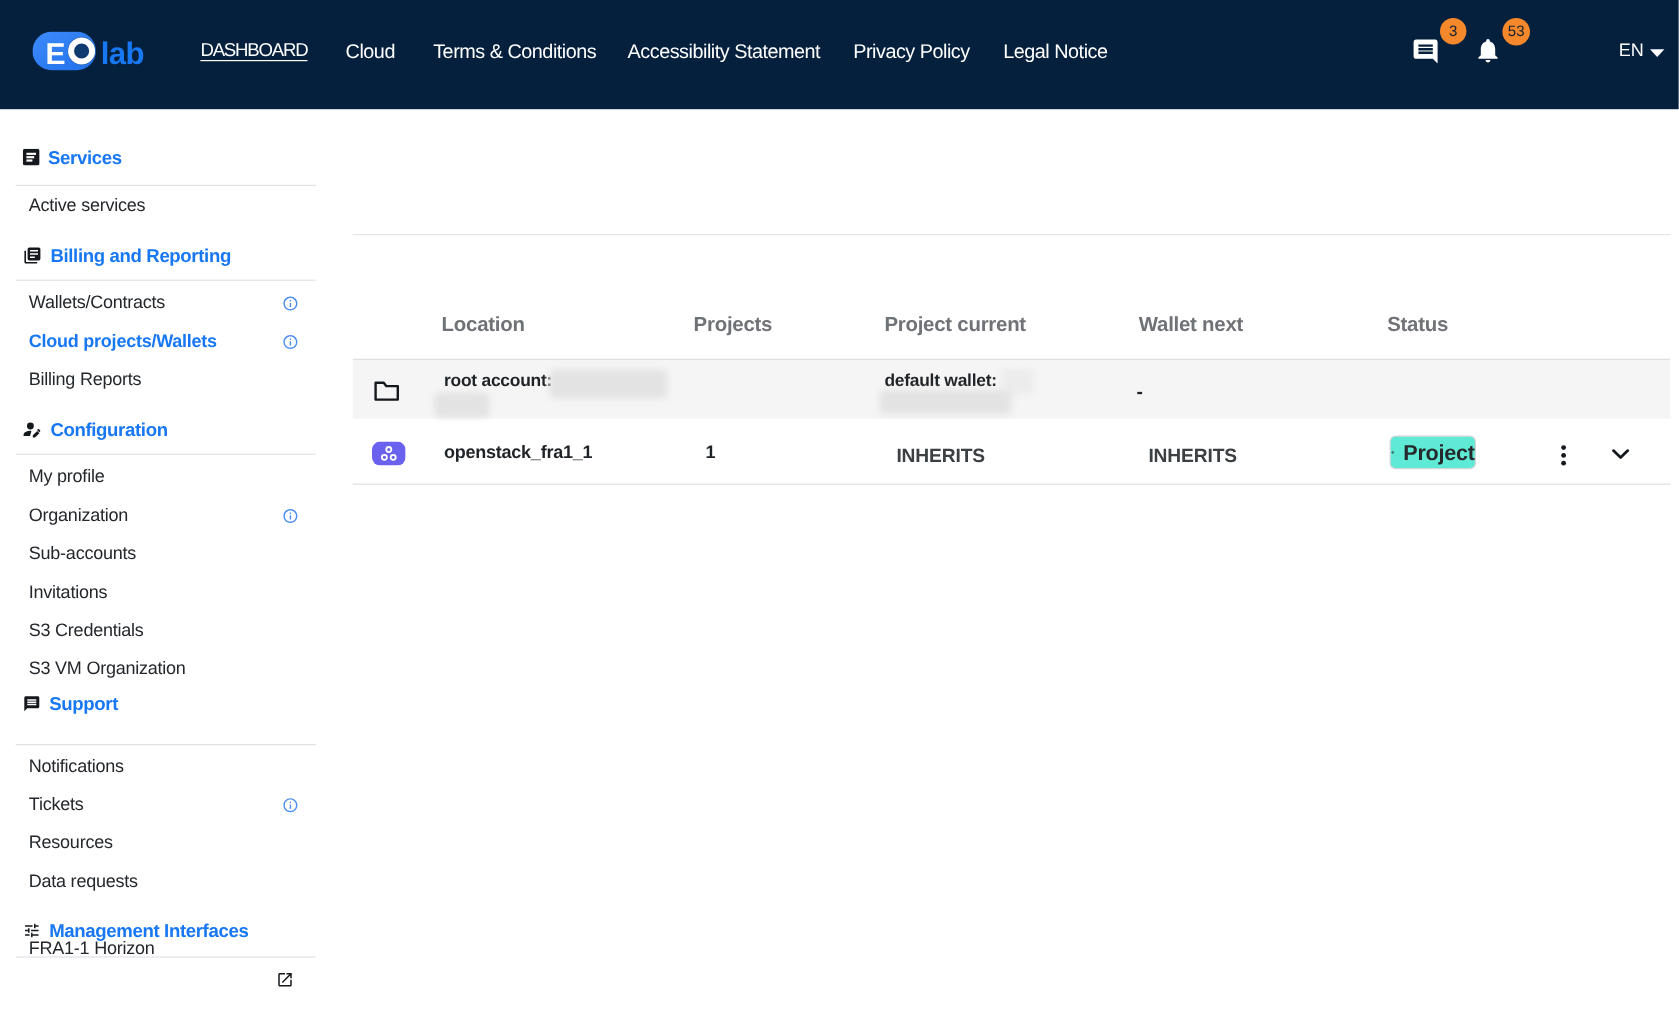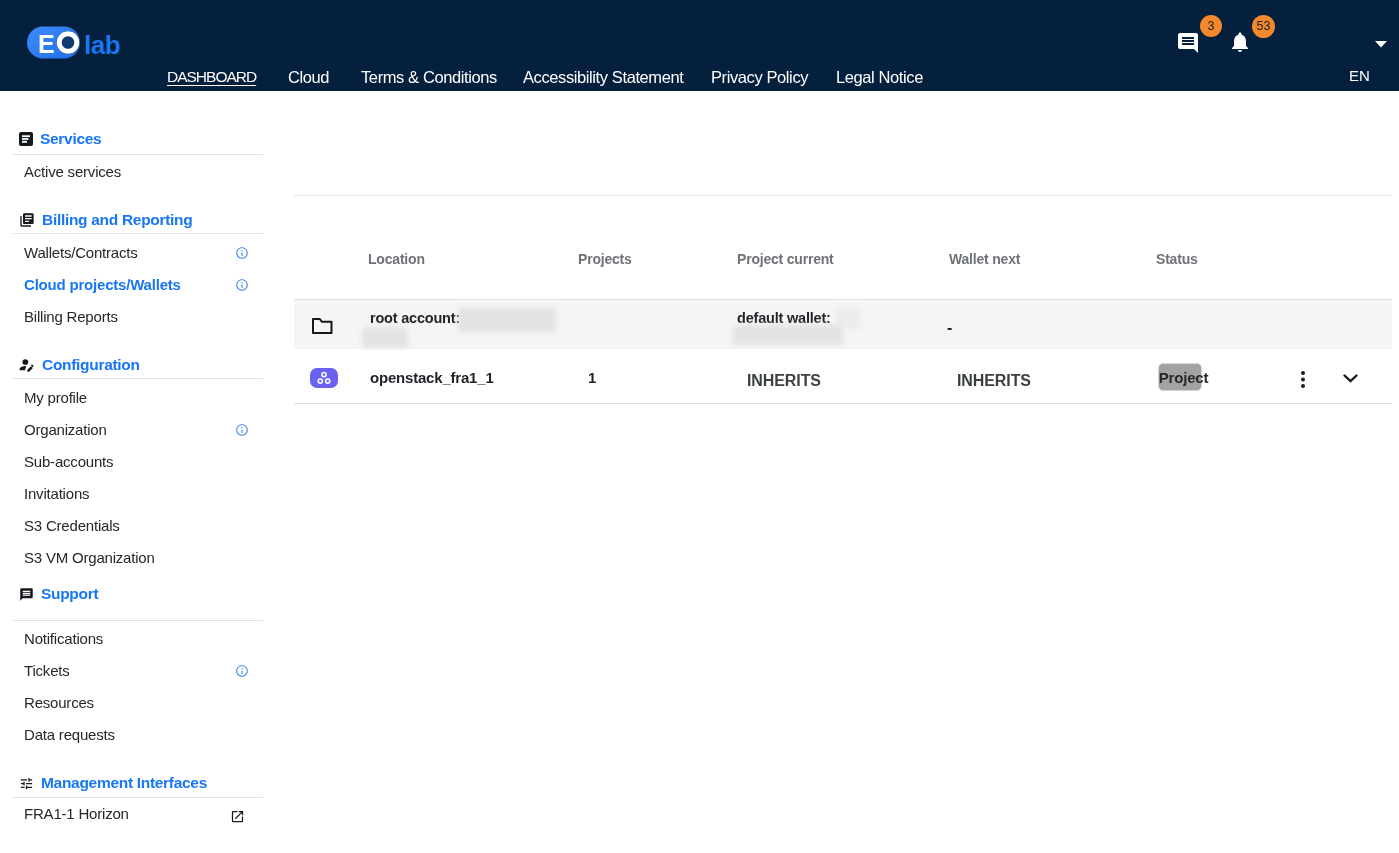--- a/index.html
+++ b/index.html
@@ -2,51 +2,51 @@
 <html><head>
 <meta charset="utf-8">
 <style>
 * { margin:0; padding:0; box-sizing:border-box; }
 html,body { width:1399px; height:853px; background:#fff; font-family:"Liberation Sans", sans-serif; overflow:hidden; -webkit-font-smoothing:antialiased; }
 #page { position:relative; width:1399px; height:853px; opacity:0.999; }
 
 
 .topbar { position:absolute; left:0; top:0; width:1399px; height:91px; background:#05203d; opacity:0.999; }
 .logo { position:absolute; left:27px; top:26px; }
-.nav a { position:absolute; top:0; height:91px; line-height:86px; color:#fff; text-decoration:none; font-size:16.5px; letter-spacing:-0.4px; white-space:nowrap;margin-top:34px; }
+.nav a { position:absolute; top:0; height:91px; line-height:86px; color:#fff; text-decoration:none; font-size:16.5px; letter-spacing:-0.4px; white-space:nowrap; }
 .nav .dash { text-decoration:underline; text-underline-offset:3px; font-size:15.5px; letter-spacing:-1px; }
 .badge { position:absolute; background:#f5882b; color:#102030; border-radius:50%; text-align:center; font-size:12.5px; font-weight:400; }
 .b3 { left:1200px; top:15px; width:22px; height:22px; line-height:22px; }
 .b53 { left:1252px; top:15px; width:23px; height:23px; line-height:23px; }
 .logout { position:absolute; left:1268px; top:0; height:91px; line-height:86px; color:#fff; font-size:15px; letter-spacing:-0.2px; }
-.lang { position:absolute; left:1349px; top:0; height:91px; line-height:86px; color:#fff; font-size:15px;margin-top:33px; }
+.lang { position:absolute; left:1349px; top:0; height:91px; line-height:86px; color:#fff; font-size:15px; }
 
 
 .side { position:absolute; left:0; top:91px; width:280px; }
-.shead { position:absolute; left:19px; height:30px; display:flex; align-items:center; color:#1877f2; font-weight:700; font-size:15.5px; letter-spacing:-0.3px; }
+.shead { position:absolute; left:19px; height:30px; display:flex; color:#1877f2; font-weight:700; font-size:15.5px; letter-spacing:-0.3px; }
 .shead svg { margin-right:7px; }
 .sdiv { position:absolute; left:13px; width:250px; height:1px; background:#e0e2e6; }
 .sitem { position:absolute; left:24px; height:32px; line-height:32px; color:#24282c; font-size:15px; letter-spacing:-0.2px; }
 .sitem.active { color:#1877f2; font-weight:700; }
 .iinfo { position:absolute; left:235px; }
 .iext { position:absolute; left:230px; }
 
 
 h1 { position:absolute; left:294px; top:122px; font-size:45px; font-weight:400; color:#1c1e21; letter-spacing:-2px; }
 .addbtn { position:absolute; left:1192px; top:133px; width:200px; height:29px; background:#1877f2; border-radius:4px; color:#fff; font-size:14px; display:flex; align-items:center; justify-content:center; }
 .addbtn svg { margin-right:9px; }
 .hdiv { position:absolute; left:294px; top:195px; width:1098px; height:1px; background:#e4e6e9; }
 
-.th { position:absolute; top:249px; height:20px; line-height:20px; color:#6f7277; font-weight:700; font-size:14px; letter-spacing:-0.2px; }
+.th { position:absolute; top:261px; height:20px; line-height:20px; color:#6f7277; font-weight:700; font-size:17px; letter-spacing:-0.2px; }
 .row1 { position:absolute; left:294px; top:299px; width:1098px; height:50px; background:#f5f5f5; border-top:1px solid #e0e0e0; }
 .row2 { position:absolute; left:294px; top:349px; width:1098px; height:55px; background:#fff; border-bottom:1px solid #e0e0e0; }
 .cellb { font-weight:700; font-size:14.5px; color:#1f2327; letter-spacing:-0.2px; white-space:nowrap; }
 .blob { position:absolute; background:#e3e3e3; border-radius:4px; filter:blur(2.5px); }
 .inherits { position:absolute; top:372px; font-size:16px; font-weight:700; color:#3c4043; letter-spacing:-0.1px; }
-.pbtn { position:absolute; left:1158px; top:363px; width:44px; height:28px; border:1px solid #d3d6da; border-radius:5px; background:#a3a3a3; display:flex; align-items:center; justify-content:center; font-size:15px; font-weight:700; letter-spacing:-0.2px; color:#26292c; }
+.pbtn { position:absolute; left:1158px; top:363px; width:72px; height:28px; border:1px solid #d3d6da; border-radius:5px; background:#5eead4; display:flex; align-items:center; justify-content:center; font-size:18px; font-weight:700; letter-spacing:-0.2px; color:#26292c; }
 </style>
 </head>
 <body>
 <div id="page">
 
 <div class="topbar">
   <svg class="logo" width="100" height="34" viewBox="0 0 100 34">
     <defs>
           <linearGradient id="lg" x1="0" y1="0" x2="1" y2="1">
       <stop offset="0" stop-color="#3d8bfd"></stop>
@@ -129,21 +129,21 @@
   <div class="sitem" style="top:564px">Tickets</div>
   <div class="sitem" style="top:596px">Resources</div>
   <div class="sitem" style="top:628px">Data requests</div>
 
   <div class="shead" style="top:677px">
     <svg width="15" height="15" viewBox="0 0 24 24">
           <path d="M3 17v2h6v-2H3zM3 5v2h10V5H3zm10 16v-2h8v-2h-8v-2h-2v6h2zM7 9v2H3v2h4v2h2V9H7zm14 4v-2H11v2h10zm-6-4h2V7h4V5h-4V3h-2v6z" fill="#15191d"></path>
         </svg>
     Management Interfaces</div>
   <div class="sdiv" style="top:706px"></div>
-  <div class="sitem" style="top:707px">FRA1-1 Horizon</div>
+  <div class="sitem" style="top:684px">FRA1-1 Horizon</div>
 
   <svg class="iinfo" style="top:155px" width="14" height="14" viewBox="0 0 24 24">
         <path d="M12 2C6.48 2 2 6.48 2 12s4.48 10 10 10 10-4.48 10-10S17.52 2 12 2zm0 18c-4.41 0-8-3.59-8-8s3.59-8 8-8 8 3.59 8 8-3.59 8-8 8zm-1-13h2v2h-2zm0 4h2v6h-2z" fill="#4a8cf0"></path>
       </svg>
   <svg class="iinfo" style="top:187px" width="14" height="14" viewBox="0 0 24 24">
         <path d="M12 2C6.48 2 2 6.48 2 12s4.48 10 10 10 10-4.48 10-10S17.52 2 12 2zm0 18c-4.41 0-8-3.59-8-8s3.59-8 8-8 8 3.59 8 8-3.59 8-8 8zm-1-13h2v2h-2zm0 4h2v6h-2z" fill="#4a8cf0"></path>
       </svg>
   <svg class="iinfo" style="top:332px" width="14" height="14" viewBox="0 0 24 24">
         <path d="M12 2C6.48 2 2 6.48 2 12s4.48 10 10 10 10-4.48 10-10S17.52 2 12 2zm0 18c-4.41 0-8-3.59-8-8s3.59-8 8-8 8 3.59 8 8-3.59 8-8 8zm-1-13h2v2h-2zm0 4h2v6h-2z" fill="#4a8cf0"></path>
       </svg>

